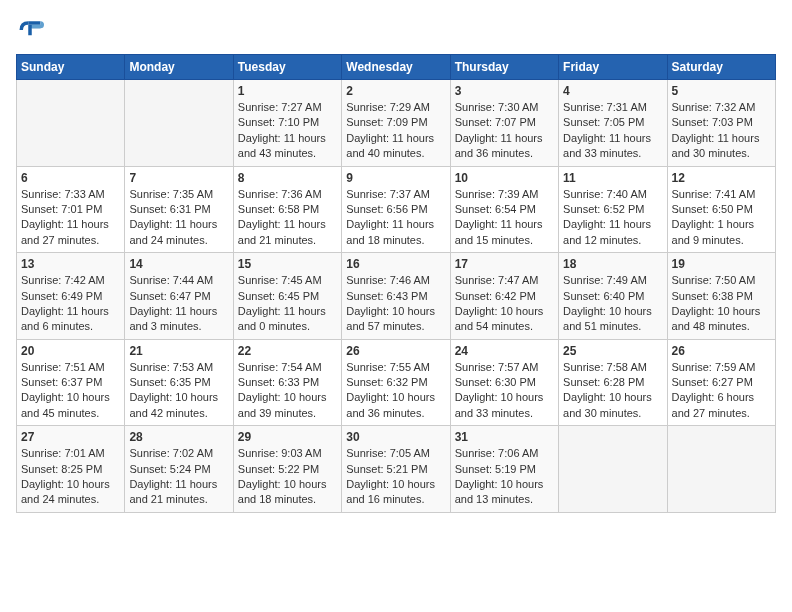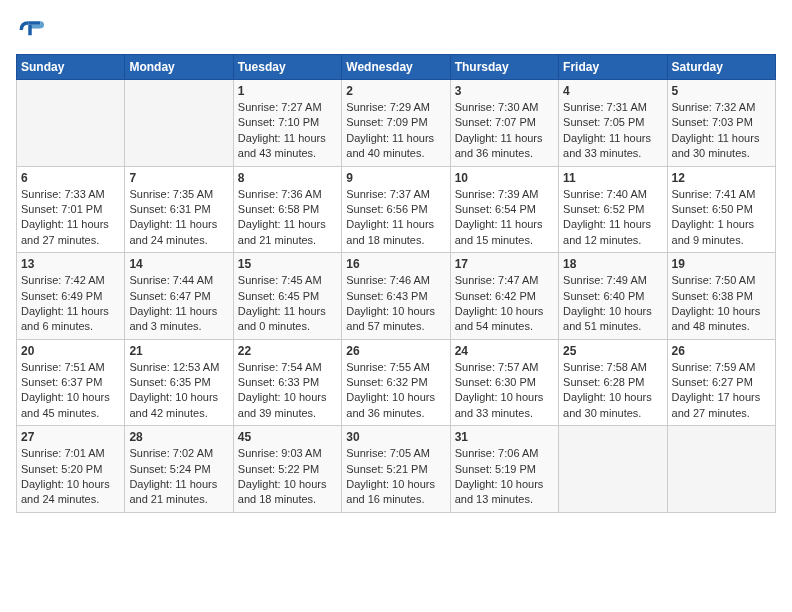--- a/index.html
+++ b/index.html
@@ -207,54 +207,54 @@
           <div class="cell-info"><span>Sunrise: 7:50 AM</span><br><span>Sunset: 6:38 PM</span><br><span>Daylight: 10 hours and 48 minutes.</span></div>
         </td>
       </tr>
       <tr>
         <td>
           <span class="day-num">20</span>
           <div class="cell-info"><span>Sunrise: 7:51 AM</span><br><span>Sunset: 6:37 PM</span><br><span>Daylight: 10 hours and 45 minutes.</span></div>
         </td>
         <td>
           <span class="day-num">21</span>
-          <div class="cell-info"><span>Sunrise: 12:53 AM</span><br><span>Sunset: 6:35 PM</span><br><span>Daylight: 10 hours and 42 minutes.</span></div>
+          <div class="cell-info"><span>Sunrise: 7:53 AM</span><br><span>Sunset: 6:35 PM</span><br><span>Daylight: 10 hours and 42 minutes.</span></div>
         </td>
         <td>
           <span class="day-num">22</span>
           <div class="cell-info"><span>Sunrise: 7:54 AM</span><br><span>Sunset: 6:33 PM</span><br><span>Daylight: 10 hours and 39 minutes.</span></div>
         </td>
         <td>
           <span class="day-num">26</span>
           <div class="cell-info"><span>Sunrise: 7:55 AM</span><br><span>Sunset: 6:32 PM</span><br><span>Daylight: 10 hours and 36 minutes.</span></div>
         </td>
         <td>
           <span class="day-num">24</span>
           <div class="cell-info"><span>Sunrise: 7:57 AM</span><br><span>Sunset: 6:30 PM</span><br><span>Daylight: 10 hours and 33 minutes.</span></div>
         </td>
         <td>
           <span class="day-num">25</span>
           <div class="cell-info"><span>Sunrise: 7:58 AM</span><br><span>Sunset: 6:28 PM</span><br><span>Daylight: 10 hours and 30 minutes.</span></div>
         </td>
         <td>
           <span class="day-num">26</span>
-          <div class="cell-info"><span>Sunrise: 7:59 AM</span><br><span>Sunset: 6:27 PM</span><br><span>Daylight: 17 hours and 27 minutes.</span></div>
+          <div class="cell-info"><span>Sunrise: 7:59 AM</span><br><span>Sunset: 6:27 PM</span><br><span>Daylight: 6 hours and 27 minutes.</span></div>
         </td>
       </tr>
       <tr>
         <td>
           <span class="day-num">27</span>
-          <div class="cell-info"><span>Sunrise: 7:01 AM</span><br><span>Sunset: 5:20 PM</span><br><span>Daylight: 10 hours and 24 minutes.</span></div>
+          <div class="cell-info"><span>Sunrise: 7:01 AM</span><br><span>Sunset: 8:25 PM</span><br><span>Daylight: 10 hours and 24 minutes.</span></div>
         </td>
         <td>
           <span class="day-num">28</span>
           <div class="cell-info"><span>Sunrise: 7:02 AM</span><br><span>Sunset: 5:24 PM</span><br><span>Daylight: 11 hours and 21 minutes.</span></div>
         </td>
         <td>
-          <span class="day-num">45</span>
+          <span class="day-num">29</span>
           <div class="cell-info"><span>Sunrise: 9:03 AM</span><br><span>Sunset: 5:22 PM</span><br><span>Daylight: 10 hours and 18 minutes.</span></div>
         </td>
         <td>
           <span class="day-num">30</span>
           <div class="cell-info"><span>Sunrise: 7:05 AM</span><br><span>Sunset: 5:21 PM</span><br><span>Daylight: 10 hours and 16 minutes.</span></div>
         </td>
         <td>
           <span class="day-num">31</span>
           <div class="cell-info"><span>Sunrise: 7:06 AM</span><br><span>Sunset: 5:19 PM</span><br><span>Daylight: 10 hours and 13 minutes.</span></div>
         </td>

